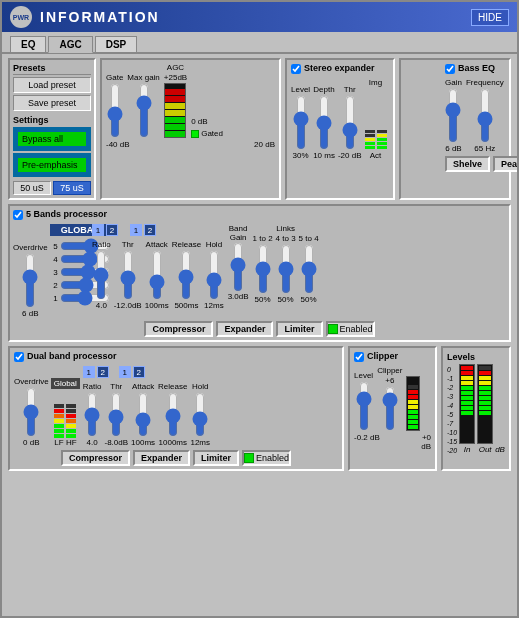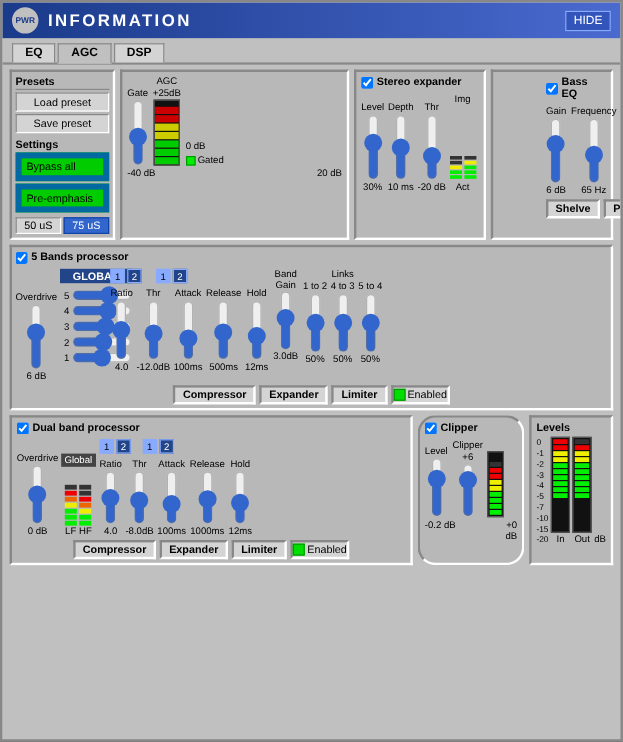--- a/index.html
+++ b/index.html
@@ -366,20 +366,24 @@
       </div>
 
       <div class="panel-outer" style="flex:1; min-width:0;">
         <div style="display:flex; gap:4px; align-items:flex-end;">
 
           <div class="col-flex" style="align-items:center;">
             <span class="slider-label">Gate</span>
             <input type="range" class="v-slider" min="0" max="100" value="40" style="">
           </div>
 
+          <div class="col-flex" style="align-items:center;">
+            <span class="slider-label">Max gain</span>
+            <input type="range" class="v-slider" min="0" max="100" value="70" style="">
+          </div>
 
           <div class="col-flex" style="align-items:center;">
             <span class="slider-label">AGC</span>
             <span style="font-size:8px;">+25dB</span>
             <div class="vu-meter" style="width:22px; height:55px;">
               <div class="vu-segment vu-green" style="height:6px;"></div>
               <div class="vu-segment vu-green" style="height:6px;"></div>
               <div class="vu-segment vu-green" style="height:6px;"></div>
               <div class="vu-segment vu-yellow" style="height:6px;"></div>
               <div class="vu-segment vu-yellow" style="height:6px;"></div>
@@ -440,21 +444,21 @@
                 <div class="led-seg led-green"></div>
                 <div class="led-seg led-yellow"></div>
                 <div class="led-seg led-off"></div>
               </div>
             </div>
             <span class="slider-label">Act</span>
           </div>
         </div>
       </div>
 
-      <div class="panel-outer" style="width:102px; flex-shrink:0;padding-left:44px;">
+      <div class="panel-outer" style="width:112px; flex-shrink:0;padding-left:44px;">
         <div style="display:flex; align-items:center; gap:3px; margin-bottom:3px;">
           <input type="checkbox" checked="" style="">
           <span class="section-header">Bass EQ</span>
         </div>
         <div style="display:flex; gap:4px; align-items:flex-end;">
           <div class="col-flex" style="align-items:center;">
             <span class="slider-label">Gain</span>
             <input type="range" class="v-slider" min="0" max="100" value="65" style="">
             <span class="slider-val">6 dB</span>
           </div>
@@ -687,21 +691,21 @@
           <button class="action-btn">Compressor</button>
           <button class="action-btn">Expander</button>
           <button class="action-btn">Limiter</button>
           <div class="enabled-btn">
             <div class="green-indicator"></div>
             <span>Enabled</span>
           </div>
         </div>
       </div>
 
-      <div class="panel-outer" style="width:89px; flex-shrink:0;border-radius:15px;">
+      <div class="panel-outer" style="width:89px; flex-shrink:0;">
         <div style="display:flex; align-items:center; gap:3px; margin-bottom:3px;">
           <input type="checkbox" checked="" style="">
           <span class="section-header">Clipper</span>
         </div>
         <div style="display:flex; gap:4px; align-items:flex-end;">
 
           <div class="col-flex" style="align-items:center;">
             <span class="slider-label">Level</span>
             <input type="range" class="v-slider" min="0" max="100" value="70" style="height: 50px;">
           </div>
@@ -728,21 +732,21 @@
         </div>
         <div style="display:flex; justify-content:space-between; font-size:8px; margin-top:2px;">
           <span>-0.2 dB</span>
           <span>+0</span>
         </div>
         <span style="font-size:8px; display:block; text-align:right;">dB</span>
       </div>
 
       <div class="panel-outer" style="width:70px; flex-shrink:0;">
         <span class="section-header">Levels</span>
-        <div style="display:flex; gap:2px; margin-top:2px; align-items:center;">
+        <div style="display:flex; gap:2px; margin-top:2px; align-items:center;font-style:italic;">
 
           <div style="display:flex; flex-direction:column; gap:2px; margin-top:2px;">
             <span style="font-size:7px;">0</span>
             <span style="font-size:7px;">-1</span>
             <span style="font-size:7px;">-2</span>
             <span style="font-size:7px;">-3</span>
             <span style="font-size:7px;">-4</span>
             <span style="font-size:7px;">-5</span>
             <span style="font-size:7px;">-7</span>
             <span style="font-size:7px;">-10</span>

